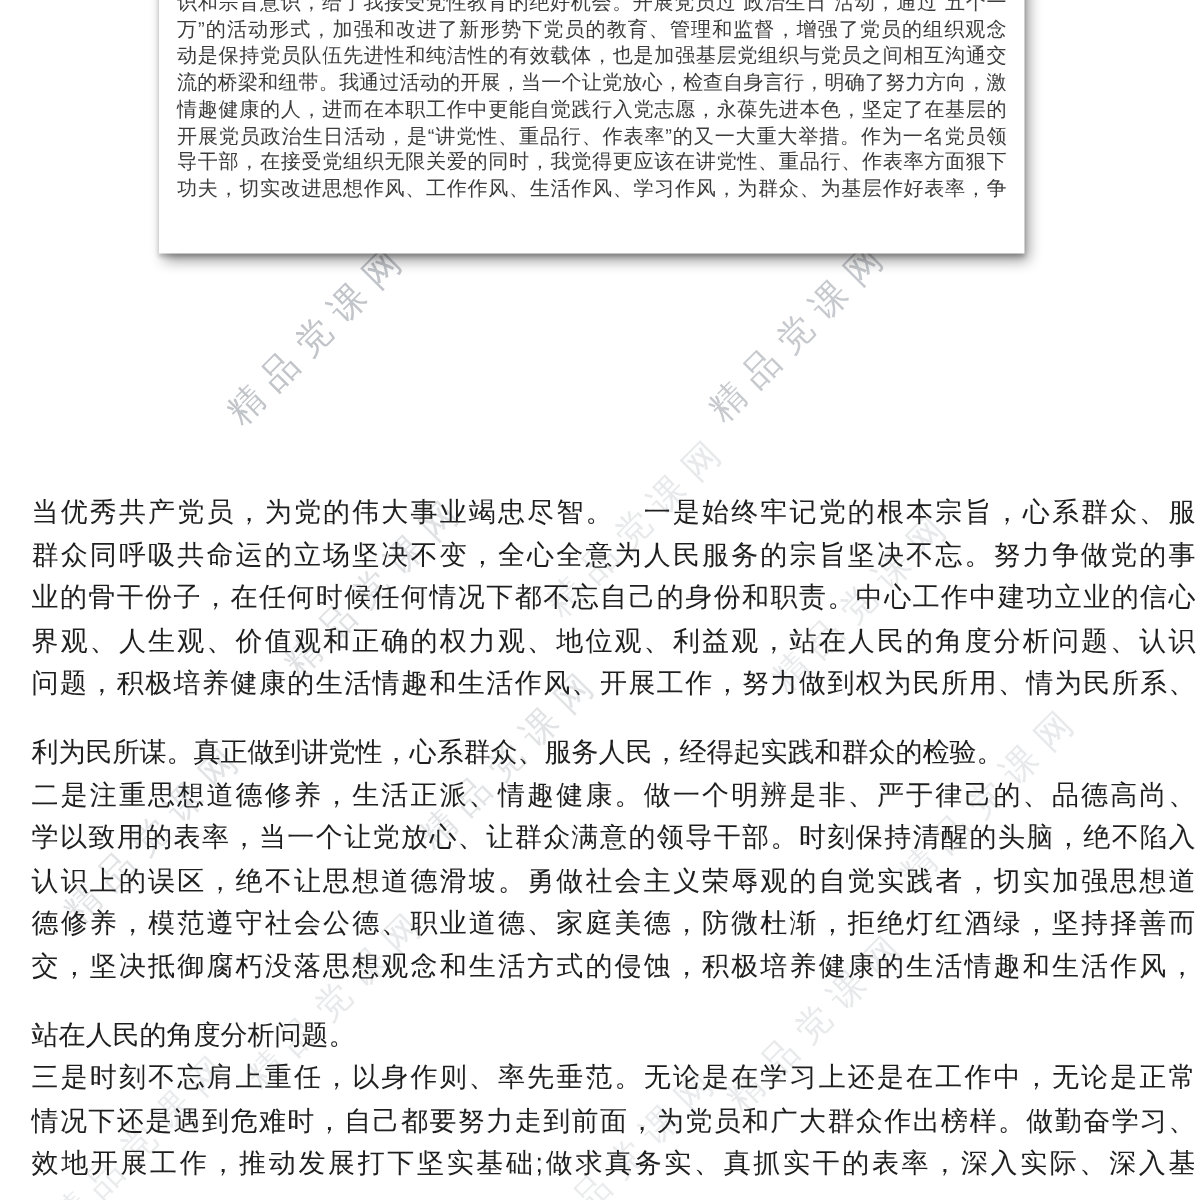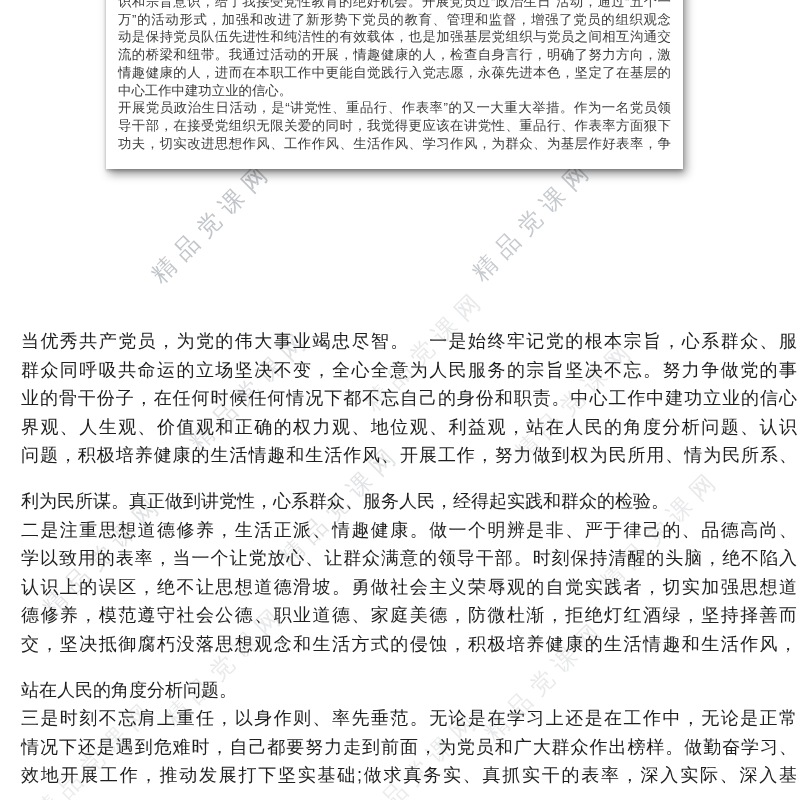--- a/index.html
+++ b/index.html
@@ -80,23 +80,22 @@
     <div class="wm" style="left: 225px; top: 665px; color: rgb(143, 149, 156); opacity: 0.2;">精品党课网</div>
     <div class="wm" style="left: 545px; top: 680px; color: rgb(143, 149, 156); opacity: 0.2;">精品党课网</div>
     <div class="wm" style="left: 95px; top: 760px; color: rgb(143, 149, 156); opacity: 0.18;">精品党课网</div>
     <div class="wm" style="left: 420px; top: 770px; color: rgb(143, 149, 156); opacity: 0.18;">精品党课网</div>
   </div>
 
 <div class="page-preview" id="pagePreview">
     <div class="line">识和宗旨意识，给了我接受党性教育的绝好机会。开展党员过“政治生日”活动，通过“五个一</div>
     <div class="line">万”的活动形式，加强和改进了新形势下党员的教育、管理和监督，增强了党员的组织观念</div>
     <div class="line">动是保持党员队伍先进性和纯洁性的有效载体，也是加强基层党组织与党员之间相互沟通交</div>
-    <div class="line">流的桥梁和纽带。我通过活动的开展，情趣健康的人，检查自身言行，明确了努力方向，激</div>
+    <div class="line">流的桥梁和纽带。我通过活动的开展，当一个让党放心，检查自身言行，明确了努力方向，激</div>
     <div class="line">情趣健康的人，进而在本职工作中更能自觉践行入党志愿，永葆先进本色，坚定了在基层的</div>
-    <div class="line end">中心工作中建功立业的信心。</div>
     <div class="line">开展党员政治生日活动，是“讲党性、重品行、作表率”的又一大重大举措。作为一名党员领</div>
     <div class="line">导干部，在接受党组织无限关爱的同时，我觉得更应该在讲党性、重品行、作表率方面狠下</div>
     <div class="line">功夫，切实改进思想作风、工作作风、生活作风、学习作风，为群众、为基层作好表率，争</div>
   </div>
 
 <div class="body-text" id="bodyText">
     <div class="line">当优秀共产党员，为党的伟大事业竭忠尽智。　一是始终牢记党的根本宗旨，心系群众、服</div>
     <div class="line">群众同呼吸共命运的立场坚决不变，全心全意为人民服务的宗旨坚决不忘。努力争做党的事</div>
     <div class="line">业的骨干份子，在任何时候任何情况下都不忘自己的身份和职责。中心工作中建功立业的信心</div>
     <div class="line">界观、人生观、价值观和正确的权力观、地位观、利益观，站在人民的角度分析问题、认识</div>

